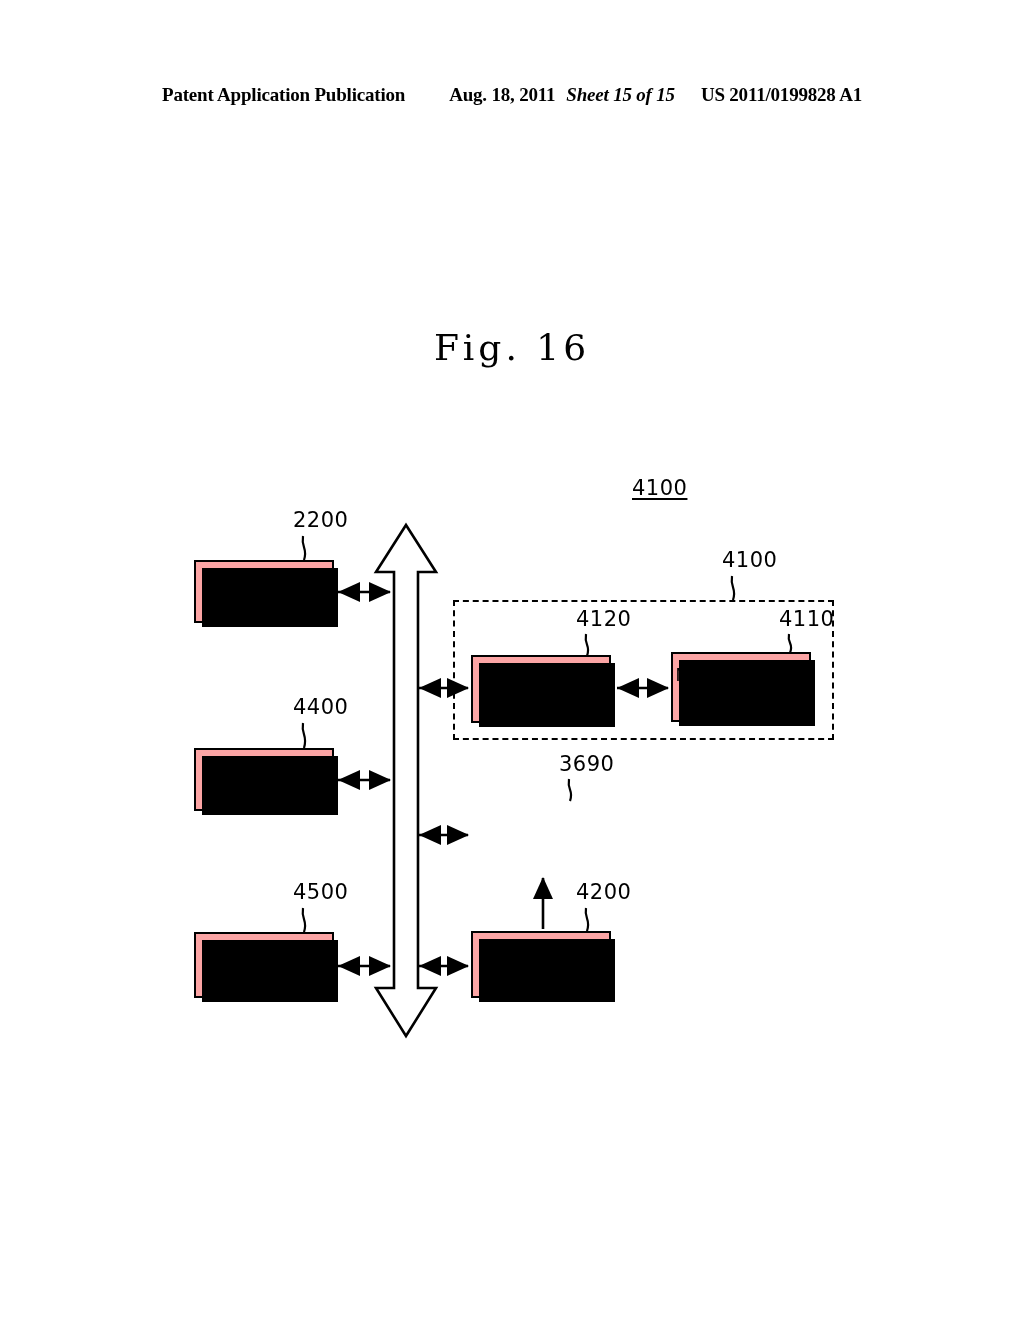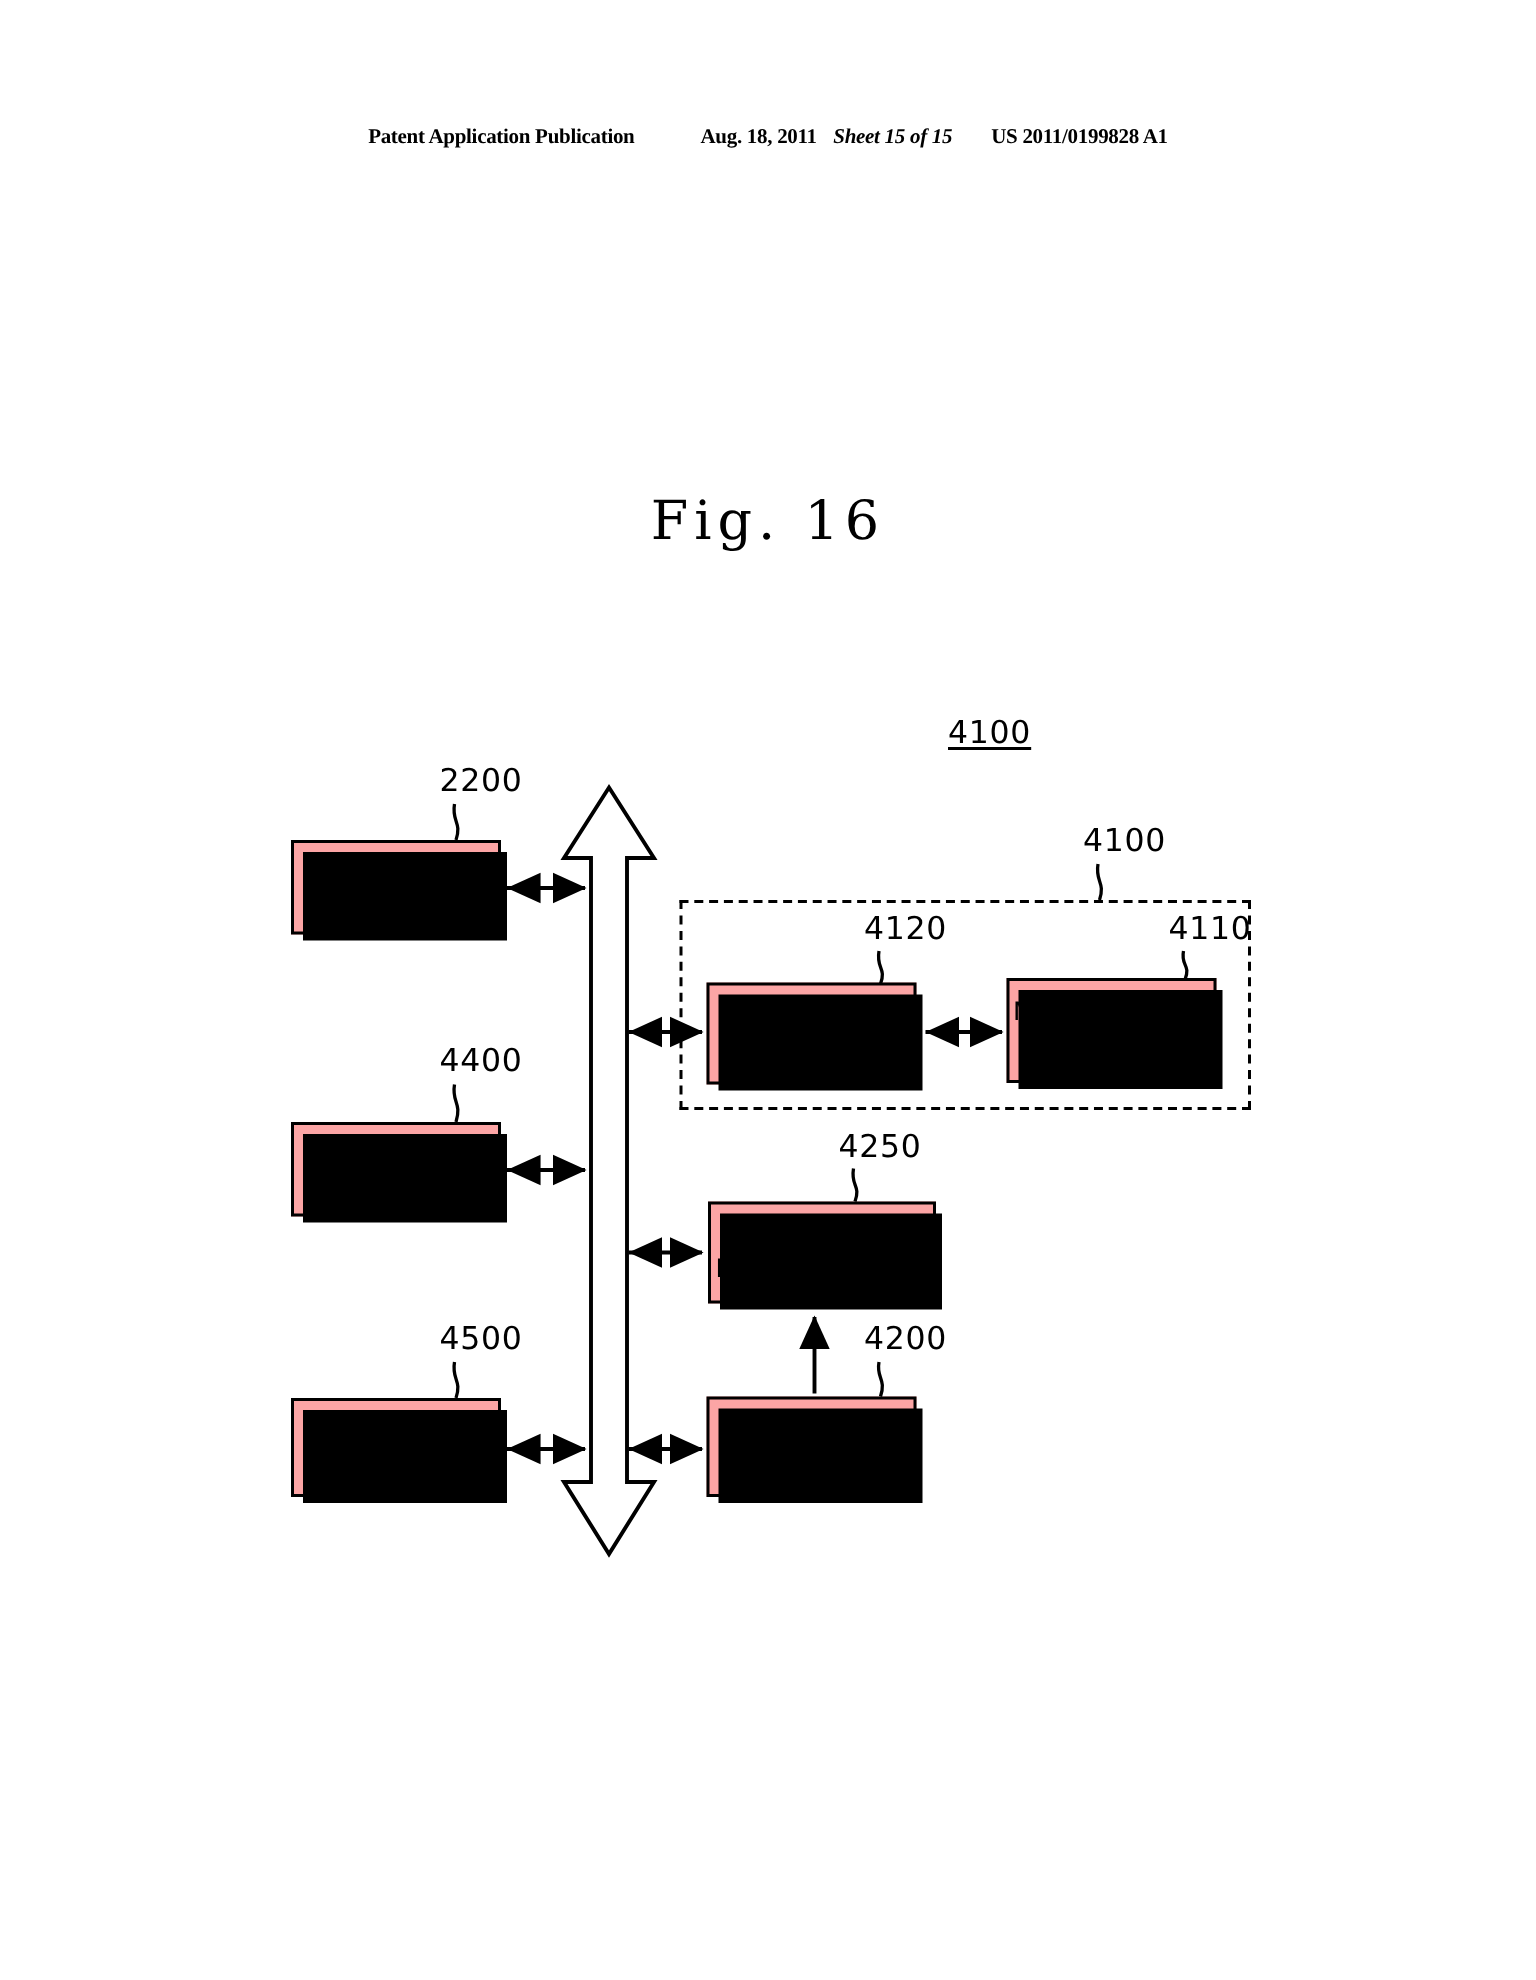--- a/index.html
+++ b/index.html
@@ -22,21 +22,21 @@
     position: absolute;
     top: 84px;
     left: 0;
     width: 1024px;
     height: 30px;
     display: flex;
     justify-content: center;
     align-items: baseline;
     font-family: "Liberation Serif", serif;
     font-weight: bold;
-    font-size: 14px;
+    font-size: 19px;
     letter-spacing: -0.2px;
     white-space: nowrap;
   }
   #page-header .hdr-pub      { margin-right: 44px; }
   #page-header .hdr-date     { margin-right: 11px; }
   #page-header .hdr-sheet    { margin-right: 26px; font-style: italic; }
   #page-header .hdr-patno    { }
 
   
   #fig-title {
@@ -160,37 +160,33 @@
   <div class="blk" style="left:455px; top:655px; width:140px; height:68px;">
     <span class="ln">Memory</span>
     <span class="ln">Controller</span>
   </div>
 
   <div class="blk" style="left:655px; top:652px; width:140px; height:70px;">
     <span class="ln">Nonvolatile</span>
     <span class="ln">Memory</span>
   </div>
 
-  <div class="blk" style="left:456px; top:801px; width:152px; height:68px;">
-    <span class="ln">Auxiliary</span>
-    <span class="ln">Power Supply</span>
-  </div>
 
   <div class="blk" style="left:455px; top:931px; width:140px; height:67px;">
     <span class="ln">Power</span>
     <span class="ln">Supply</span>
   </div>
 
   <div class="refnum" style="left:277px; top:508px;">2200</div>
   <div class="refnum" style="left:277px; top:695px;">4400</div>
   <div class="refnum" style="left:277px; top:880px;">4500</div>
   <div class="refnum" style="left:706px; top:548px;">4100</div>
   <div class="refnum" style="left:560px; top:607px;">4120</div>
   <div class="refnum" style="left:763px; top:607px;">4110</div>
-  <div class="refnum" style="left:543px; top:752px;">4250</div>
+  <div class="refnum" style="left:543px; top:752px;">3690</div>
   <div class="refnum" style="left:560px; top:880px;">4200</div>
 
   <svg id="wires" viewBox="0 0 1024 1320">
     <defs>
       <marker id="ah" markerWidth="9" markerHeight="9" refX="8.2" refY="4.5" orient="auto" markerUnits="strokeWidth">
         <path d="M0,0.6 L8.6,4.5 L0,8.4 z" fill="#000"></path>
       </marker>
       <marker id="ah-start" markerWidth="9" markerHeight="9" refX="0.4" refY="4.5" orient="auto" markerUnits="strokeWidth">
         <path d="M9,0.6 L0.4,4.5 L9,8.4 z" fill="#000"></path>
       </marker>

